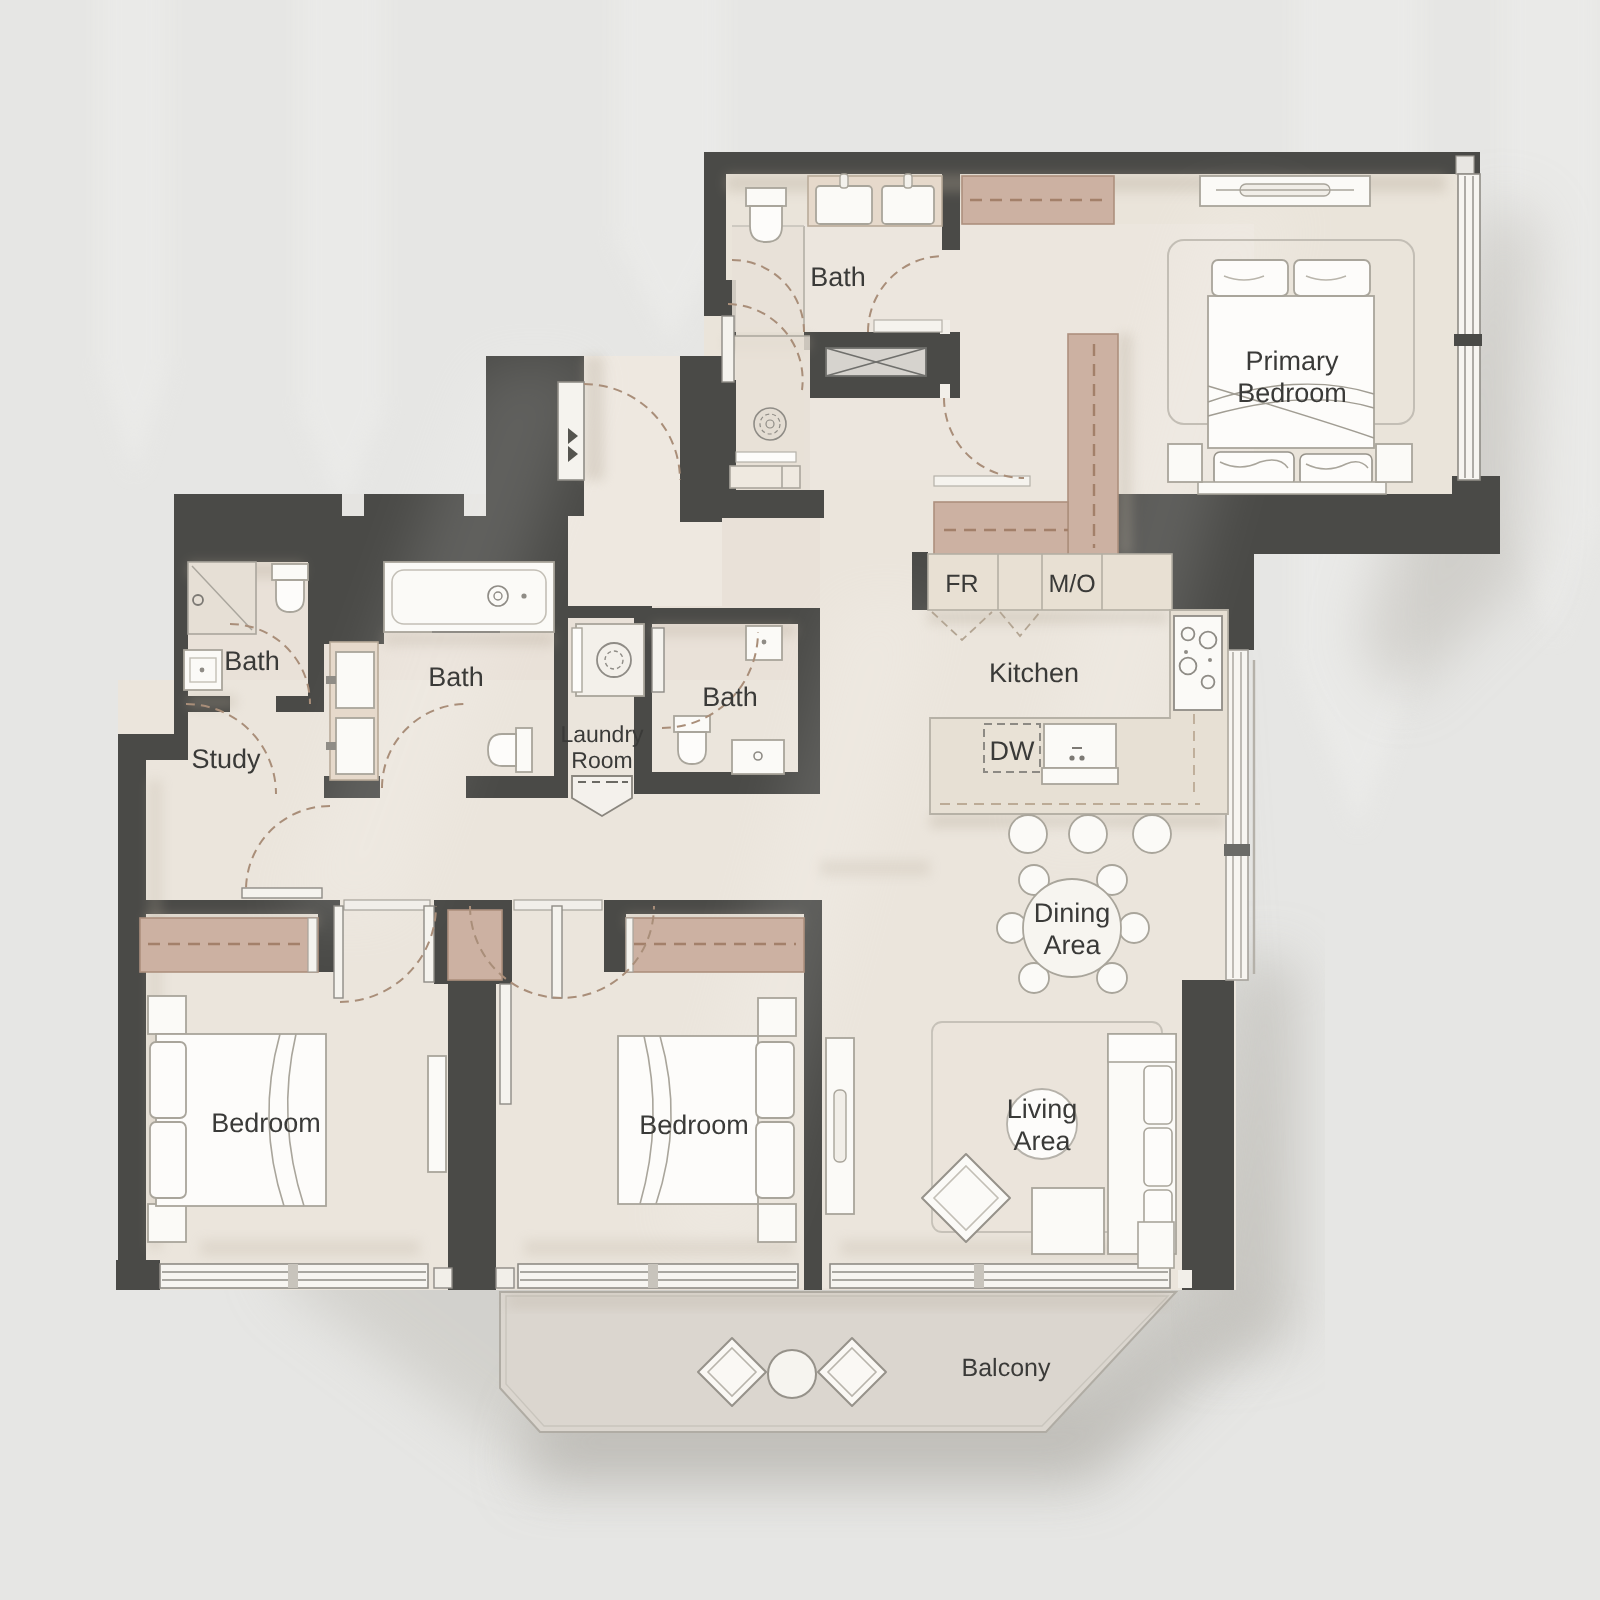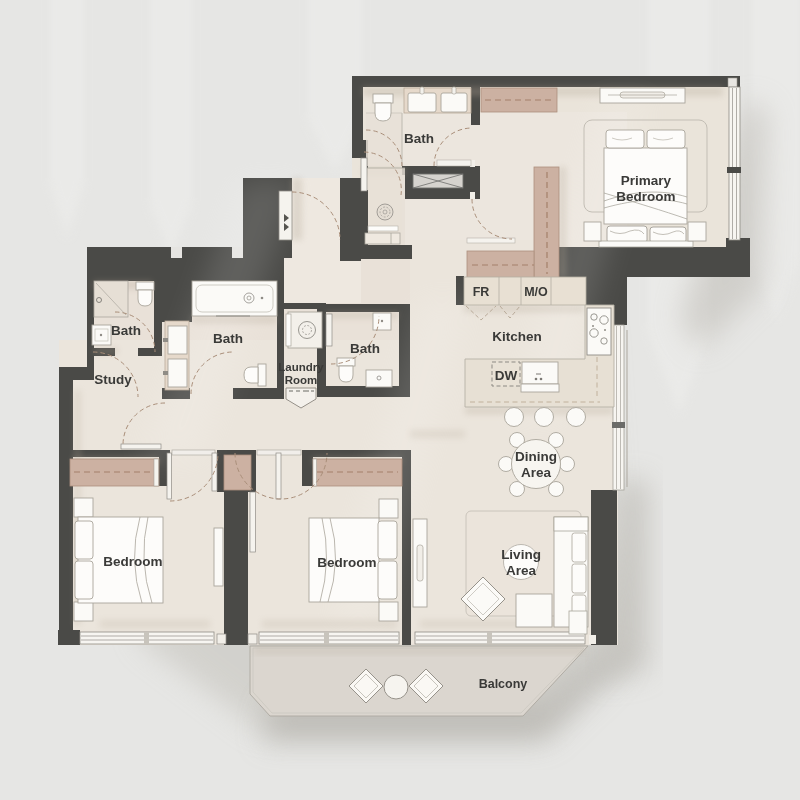--- a/index.html
+++ b/index.html
@@ -1,16 +1,16 @@
 <!DOCTYPE html>
 <html><head>
 <meta charset="utf-8">
 <style>
   html,body{margin:0;padding:0;background:#e6e6e4;}
-  #page{width:800px;height:800px;position:relative;overflow:hidden;background:#e6e6e4;font-weight:bold;}
+  #page{width:800px;height:800px;position:relative;overflow:hidden;background:#e6e6e4;}
   svg{display:block;}
   text{font-family:"Liberation Sans",sans-serif;fill:#3a3a38;}
   .lbl{font-size:13.5px;}
   .sm{font-size:12.5px;}
   .wall{fill:#4a4a47;}
   .brown{fill:#ccb1a2;stroke:#ad907e;stroke-width:0.8;}
   .beige{fill:#e8e0d3;stroke:#b4afa4;stroke-width:0.8;}
   .arc{fill:none;stroke:#a98e79;stroke-width:1;stroke-dasharray:4.5 3;}
   .win{fill:#f7f5f1;stroke:#8f8c86;stroke-width:0.8;}
 </style>

